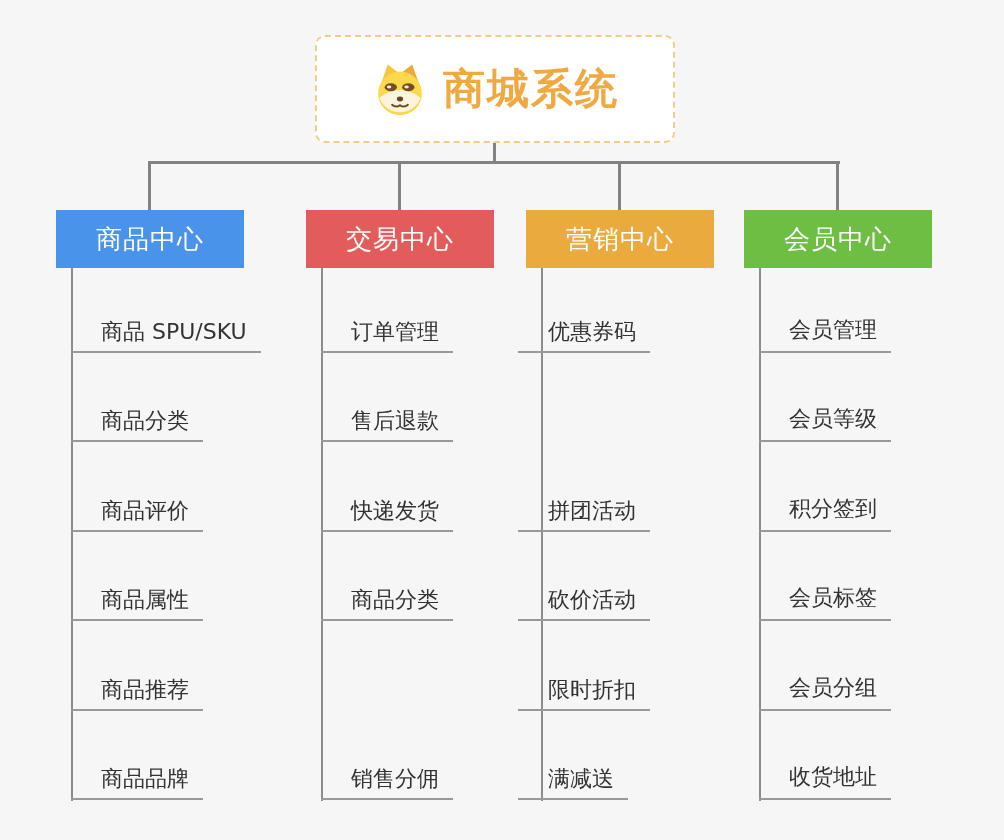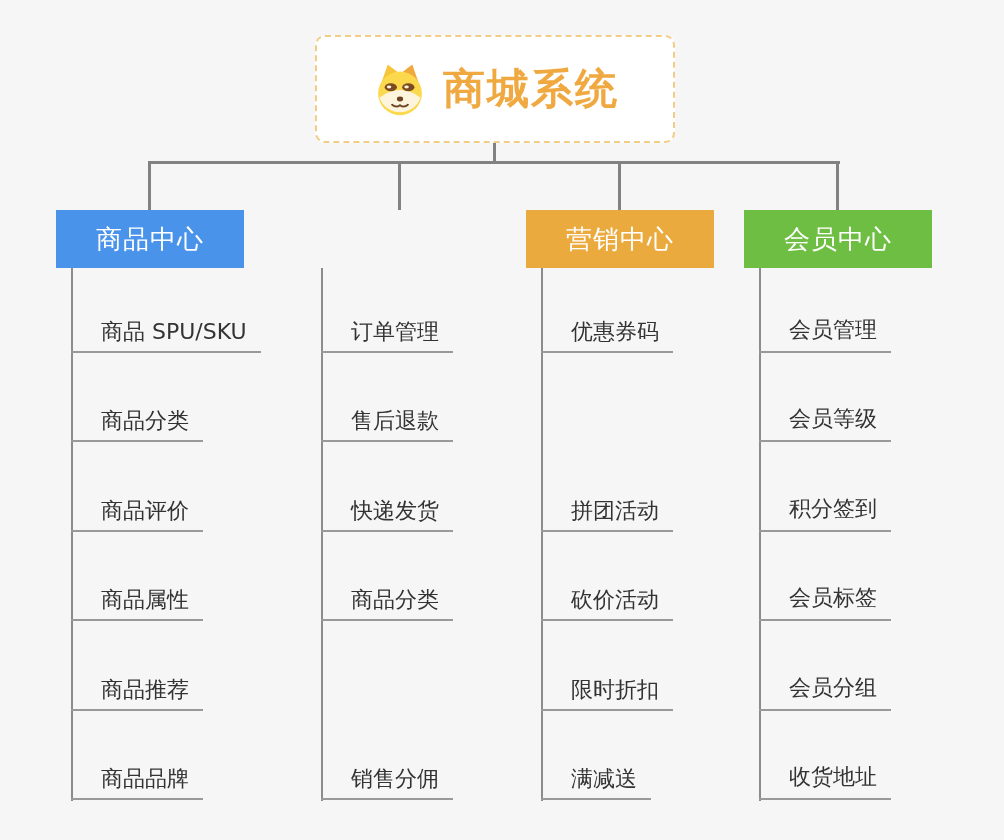--- a/index.html
+++ b/index.html
@@ -58,21 +58,21 @@
   
   .leaf{
     position:absolute;
     font-size:22px;color:#333333;line-height:26px;
     padding:0 14px 6px 30px;
     border-bottom:2px solid #999999;
     white-space:nowrap;
   }
   .leaf.c0{left:71px;}
   .leaf.c1{left:321px;}
-  .leaf.c2{left:541px;}
+  .leaf.c2{left:518px;}
   .leaf.c3{left:759px;font-family:Liberation Mono, monospace;}
   .leaf.r0{top:319px;}
   .leaf.r1{top:408px;}
   .leaf.r2{top:498px;}
   .leaf.r3{top:587px;}
   .leaf.r4{top:677px;}
   .leaf.r5{top:766px;}
 </style>
 </head>
 <body>
@@ -97,20 +97,23 @@
 
   <div class="line stem"></div>
   <div class="line hbar"></div>
   <div class="line drop d0"></div>
   <div class="line drop d1"></div>
   <div class="line drop d2"></div>
   <div class="line drop d3"></div>
 
   <div class="branch-node b0">
     <span>商品中心</span>
+  </div>
+  <div class="branch-node b1">
+    <span>交易中心</span>
   </div>
   <div class="branch-node b2">
     <span>营销中心</span>
   </div>
   <div class="branch-node b3">
     <span>会员中心</span>
   </div>
 
   <div class="trunk t0"></div>
   <div class="trunk t1"></div>

